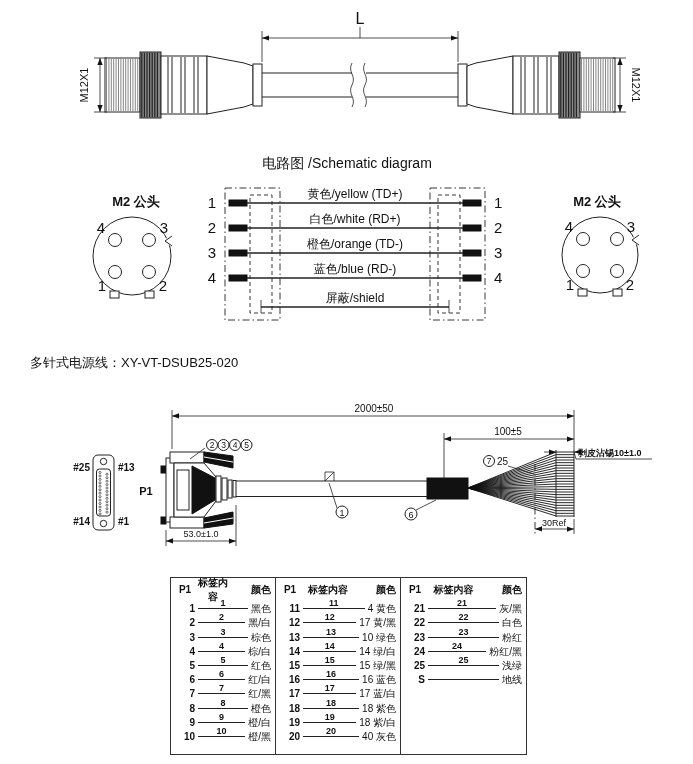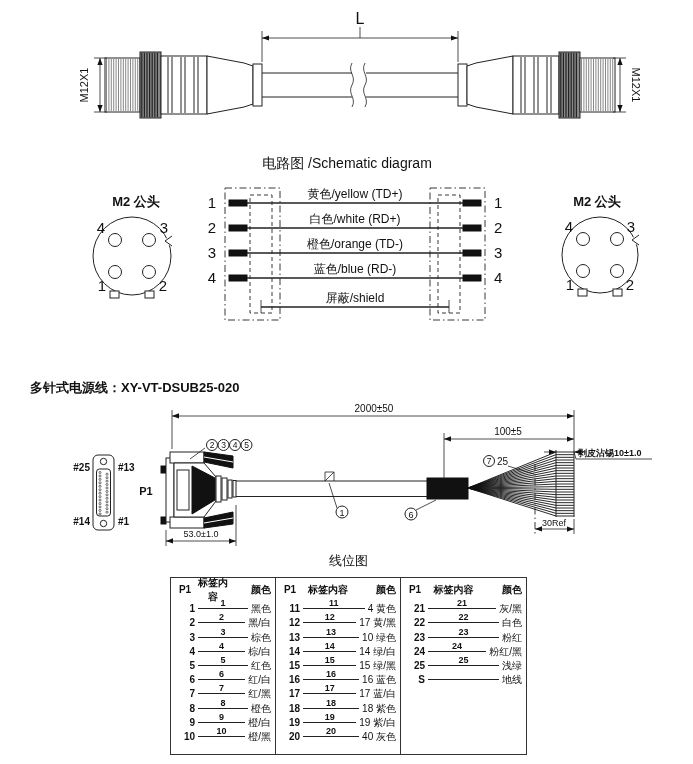--- a/index.html
+++ b/index.html
@@ -15,21 +15,21 @@
   .wire{stroke-width:1.3;}
   .dashdot{stroke-dasharray:7 3 1.5 3;stroke-width:0.9;}
   .dashed{stroke-dasharray:4 3;stroke-width:0.9;}
   .t8{font-size:8.5px;}  .t9{font-size:9px;}  .t10{font-size:10px;}
   .t11{font-size:11px;}  .t12{font-size:12px;font-weight:500;}
   .t13b{font-size:13px;font-weight:bold;}
   .t14{font-size:14px;font-weight:500;}
   .t15{font-size:15px;}  .t16{font-size:16px;font-weight:500;}
   .t10b{font-size:10px;font-weight:600;}
   .t11b{font-size:11px;font-weight:600;}
-  .section-title{position:absolute;left:30px;top:354px;font-size:13px;font-weight:bold;margin-top:25px;}
+  .section-title{position:absolute;left:30px;top:354px;font-size:13px;font-weight:normal;}
   .wire-table-title{position:absolute;left:170px;top:552px;width:357px;text-align:center;font-size:13px;}
   .wire-table{position:absolute;left:170px;top:577px;width:357px;height:178px;border:1.2px solid #333;
               display:flex;background:#fff;box-sizing:border-box;}
   .wt-group{box-sizing:border-box;border-right:1.2px solid #333;padding:3px 4px 0 4px;
             display:flex;flex-direction:column;}
   .wt-group:nth-child(1){flex:0 0 105px;}
   .wt-group:nth-child(2){flex:0 0 125px;}
   .wt-group:nth-child(3){flex:1;border-right:none;}
   .wt-head{display:flex;align-items:center;height:17px;font-weight:bold;font-size:10px;margin-bottom:2px;}
   .wt-h-pin{width:20px;text-align:center;}
@@ -411,21 +411,20 @@
       <line x1="535" y1="464" x2="535" y2="534" class="dashdot"></line>
       <line x1="574" y1="519" x2="574" y2="534" class="thin"></line>
       <line x1="535" y1="529" x2="574" y2="529" class="thin" marker-start="url(#arr)" marker-end="url(#arr)"></line>
       <text x="554" y="526" text-anchor="middle" class="t9">30Ref</text>
     </g>
   </g>
 </svg>
 
 <div class="section-title">多针式电源线：XY-VT-DSUB25-020</div>
 
-<div class="wire-table-title">线位图</div>
 
 <div class="wire-table">
       <div class="wt-group">
         <div class="wt-head">
           <span class="wt-h-pin">P1</span>
           <span class="wt-h-lbl">标签内容</span>
           <span class="wt-h-col">颜色</span>
         </div>
         <div class="wt-row">
           <span class="wt-pin">1</span>
@@ -558,21 +557,21 @@
           <span class="wt-line">
             <span class="wt-lbl">18</span>
           </span>
           <span class="wt-color">18 紫色</span>
         </div>
         <div class="wt-row">
           <span class="wt-pin">19</span>
           <span class="wt-line">
             <span class="wt-lbl">19</span>
           </span>
-          <span class="wt-color">19 紫/白</span>
+          <span class="wt-color">18 紫/白</span>
         </div>
         <div class="wt-row">
           <span class="wt-pin">20</span>
           <span class="wt-line">
             <span class="wt-lbl">20</span>
           </span>
           <span class="wt-color">40 灰色</span>
         </div>
       </div>
       <div class="wt-group">

